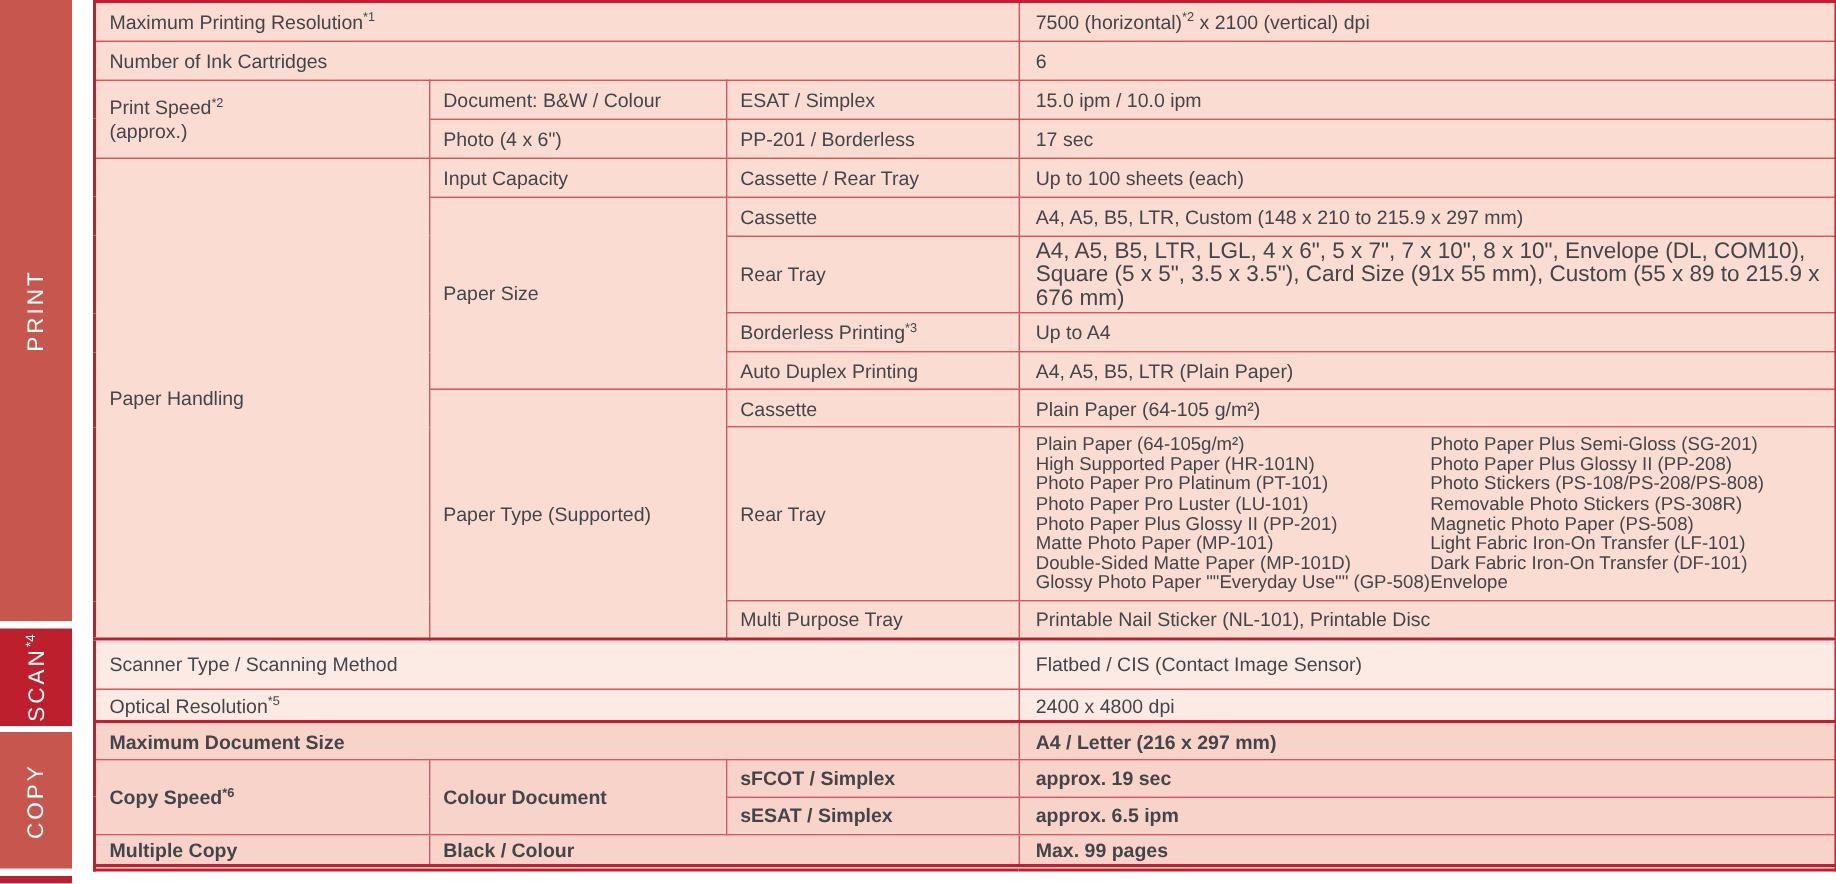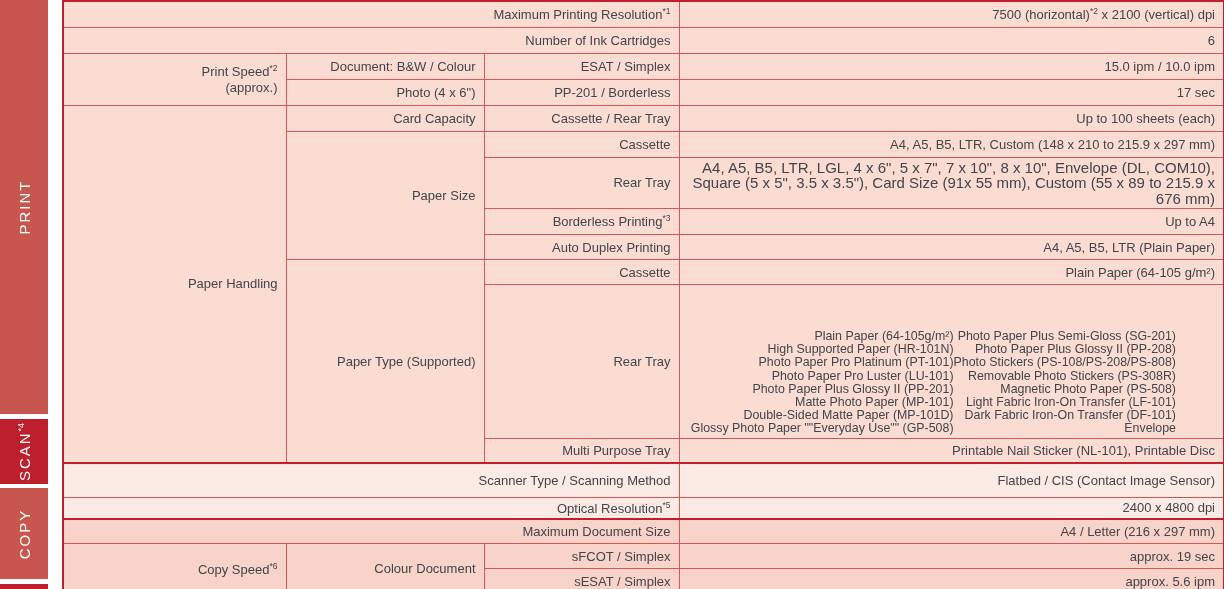--- a/index.html
+++ b/index.html
@@ -16,30 +16,30 @@
   .band-scan{top:419px;height:65px;background:var(--band_crimson);}
   .band-copy{top:488px;height:91px;background:var(--band_soft);}
   .band-next{top:584px;height:5px;background:var(--band_crimson);}
   .vlabel{position:absolute;top:50%;left:50%;transform:translate(-50%,-50%) rotate(-90deg);
     white-space:nowrap;color:#fff;font-size:15px;letter-spacing:2px;font-weight:400;}
   .vlabel sup{font-size:9px;letter-spacing:0;}
   
   table.spec{position:absolute;left:62px;top:0;width:1161px;border-collapse:collapse;table-layout:fixed;
     border:2px solid var(--border_section);}
   td{border:1.4px solid var(--border_inner);padding:2px 8px 2px 9px;font-size:13px;vertical-align:middle;
-    overflow:hidden;white-space:nowrap;text-align:right;}
+    overflow:hidden;white-space:nowrap;}
   td sup{font-size:8.5px;}
   tr.print td{background:var(--bg_print);}
   tr.scan td{background:var(--bg_scan);}
-  tr.copy td{background:var(--bg_copy);}
+  tr.copy td{background:var(--bg_copy);font-weight:bold;}
   tr.sec td{border-top:2.6px solid var(--border_section);margin-left:46px;}
   td.val{padding-left:11px;}
   td.wrap2{white-space:normal;font-size:15px;line-height:15.5px;}
   td.papertype{white-space:normal;vertical-align:top;padding-top:5px;}
-  .pt-cols{display:flex;margin-top:40px;}
+  .pt-cols{display:flex;}
   .pt-col{font-size:12.4px;line-height:13.2px;}
   .pt-col1{width:263px;flex:0 0 263px;}
   .sliver td{padding:0;border-top:2.6px solid var(--border_section);background:var(--bg_scan);}
 </style>
 </head>
 <body>
 
 <div class="stage">
 
   <div class="band band-print">
@@ -76,21 +76,21 @@
       <td>ESAT / Simplex</td>
       <td class="val">15.0 ipm / 10.0 ipm</td>
     </tr>
     <tr class="print" style="height:26px">
       <td>Photo (4 x 6")</td>
       <td>PP-201 / Borderless</td>
       <td class="val">17 sec</td>
     </tr>
     <tr class="print" style="height:26px">
       <td rowspan="8">Paper Handling</td>
-      <td>Card Capacity</td>
+      <td>Input Capacity</td>
       <td>Cassette / Rear Tray</td>
       <td class="val">Up to 100 sheets (each)</td>
     </tr>
     <tr class="print" style="height:26px">
       <td rowspan="4">Paper Size</td>
       <td>Cassette</td>
       <td class="val">A4, A5, B5, LTR, Custom (148 x 210 to 215.9 x 297 mm)</td>
     </tr>
     <tr class="print" style="height:39px">
       <td>Rear Tray</td>
@@ -155,21 +155,21 @@
       <td class="val">A4 / Letter (216 x 297 mm)</td>
     </tr>
     <tr class="copy" style="height:25px">
       <td rowspan="2"><span>Copy Speed</span><sup>*6</sup></td>
       <td rowspan="2">Colour Document</td>
       <td>sFCOT / Simplex</td>
       <td class="val">approx. 19 sec</td>
     </tr>
     <tr class="copy" style="height:25px">
       <td>sESAT / Simplex</td>
-      <td class="val">approx. 5.6 ipm</td>
+      <td class="val">approx. 6.5 ipm</td>
     </tr>
     <tr class="copy" style="height:14px">
       <td>Multiple Copy</td>
       <td colspan="2">Black / Colour</td>
       <td class="val">Max. 99 pages</td>
     </tr>
 
     <tr class="sliver" style="height:3px">
       <td colspan="4"></td>
     </tr>

